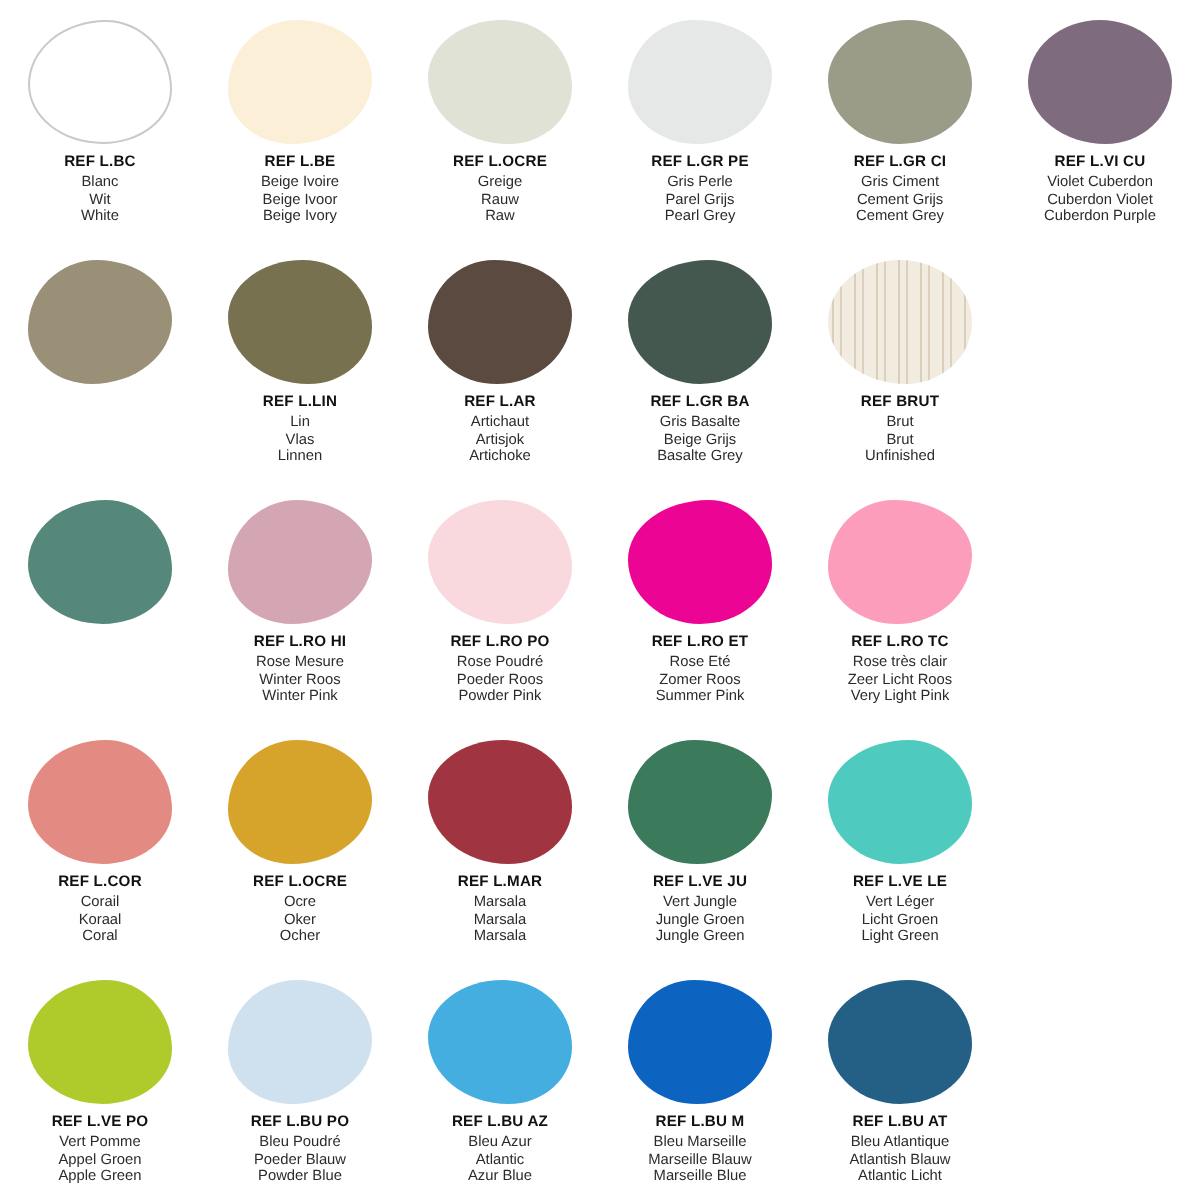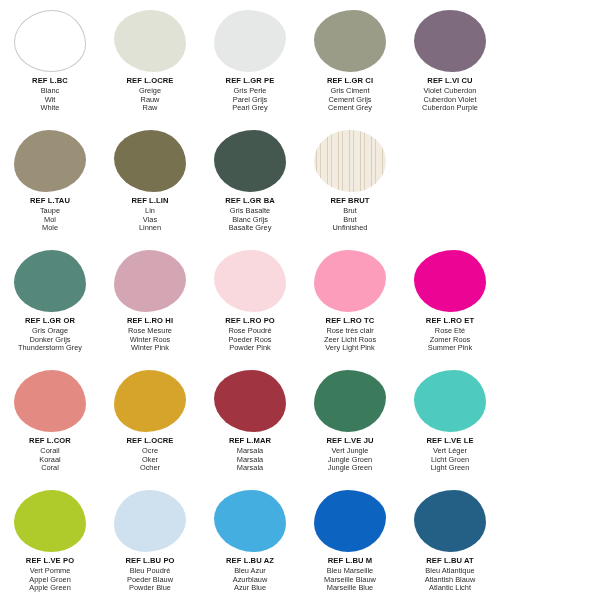--- a/index.html
+++ b/index.html
@@ -128,20 +128,31 @@
         </div>
         <div class="labels">
           <div class="ref">REF L.BC</div>
           <div class="name-line">Blanc</div>
           <div class="name-line">Wit</div>
           <div class="name-line">White</div>
         </div>
       </div>
       <div class="swatch-cell">
         <div class="blob-wrap">
+          <div class="blob" style="background-color: rgb(251, 239, 215); border-radius: 48% 52% 56% 44% / 56% 48% 52% 44%;"></div>
+        </div>
+        <div class="labels">
+          <div class="ref">REF L.BE</div>
+          <div class="name-line">Beige Ivoire</div>
+          <div class="name-line">Beige Ivoor</div>
+          <div class="name-line">Beige Ivory</div>
+        </div>
+      </div>
+      <div class="swatch-cell">
+        <div class="blob-wrap">
           <div class="blob" style="background-color: rgb(225, 226, 214); border-radius: 52% 48% 44% 56% / 46% 54%;"></div>
         </div>
         <div class="labels">
           <div class="ref">REF L.OCRE</div>
           <div class="name-line">Greige</div>
           <div class="name-line">Rauw</div>
           <div class="name-line">Raw</div>
         </div>
       </div>
       <div class="swatch-cell">
@@ -176,72 +187,71 @@
           <div class="name-line">Cuberdon Violet</div>
           <div class="name-line">Cuberdon Purple</div>
         </div>
       </div>
     </div>
     <div class="swatch-row">
       <div class="swatch-cell">
         <div class="blob-wrap">
           <div class="blob" style="background-color: rgb(154, 144, 120); border-radius: 48% 52% 56% 44% / 56% 48% 52% 44%;"></div>
         </div>
-        <div class="labels">
-          <div class="ref">REF L.TAU</div>
-          <div class="name-line">Taupe</div>
-          <div class="name-line">Mol</div>
-          <div class="name-line">Mole</div>
-        </div>
       </div>
       <div class="swatch-cell">
         <div class="blob-wrap">
           <div class="blob" style="background-color: rgb(120, 113, 79); border-radius: 52% 48% 44% 56% / 46% 54%;"></div>
         </div>
         <div class="labels">
           <div class="ref">REF L.LIN</div>
           <div class="name-line">Lin</div>
           <div class="name-line">Vlas</div>
           <div class="name-line">Linnen</div>
         </div>
       </div>
       <div class="swatch-cell">
         <div class="blob-wrap">
+          <div class="blob" style="background-color: rgb(90, 74, 63); border-radius: 46% 54% 52% 48% / 54% 44% 56% 46%;"></div>
+        </div>
+        <div class="labels">
+          <div class="ref">REF L.AR</div>
+          <div class="name-line">Artichaut</div>
+          <div class="name-line">Artisjok</div>
+          <div class="name-line">Artichoke</div>
+        </div>
+      </div>
+      <div class="swatch-cell">
+        <div class="blob-wrap">
           <div class="blob" style="background-color: rgb(68, 88, 79); border-radius: 56% 44% 50% 50% / 48% 52%;"></div>
         </div>
         <div class="labels">
           <div class="ref">REF L.GR BA</div>
           <div class="name-line">Gris Basalte</div>
-          <div class="name-line">Blanc Grijs</div>
+          <div class="name-line">Beige Grijs</div>
           <div class="name-line">Basalte Grey</div>
         </div>
       </div>
       <div class="swatch-cell">
         <div class="blob-wrap">
           <div class="blob wood" style="border-radius: 50% 50% 46% 54% / 50%;"></div>
         </div>
         <div class="labels">
           <div class="ref">REF BRUT</div>
           <div class="name-line">Brut</div>
           <div class="name-line">Brut</div>
           <div class="name-line">Unfinished</div>
         </div>
       </div>
     </div>
     <div class="swatch-row">
       <div class="swatch-cell">
         <div class="blob-wrap">
           <div class="blob" style="background-color: rgb(85, 135, 122); border-radius: 54% 46% 48% 52% / 52% 56% 44% 48%;"></div>
         </div>
-        <div class="labels">
-          <div class="ref">REF L.GR OR</div>
-          <div class="name-line">Gris Orage</div>
-          <div class="name-line">Donker Grijs</div>
-          <div class="name-line">Thunderstorm Grey</div>
-        </div>
       </div>
       <div class="swatch-cell">
         <div class="blob-wrap">
           <div class="blob" style="background-color: rgb(212, 166, 180); border-radius: 48% 52% 56% 44% / 56% 48% 52% 44%;"></div>
         </div>
         <div class="labels">
           <div class="ref">REF L.RO HI</div>
           <div class="name-line">Rose Mesure</div>
           <div class="name-line">Winter Roos</div>
           <div class="name-line">Winter Pink</div>
@@ -253,40 +263,40 @@
         </div>
         <div class="labels">
           <div class="ref">REF L.RO PO</div>
           <div class="name-line">Rose Poudré</div>
           <div class="name-line">Poeder Roos</div>
           <div class="name-line">Powder Pink</div>
         </div>
       </div>
       <div class="swatch-cell">
         <div class="blob-wrap">
+          <div class="blob" style="background-color: rgb(236, 4, 148); border-radius: 56% 44% 50% 50% / 48% 52%;"></div>
+        </div>
+        <div class="labels">
+          <div class="ref">REF L.RO ET</div>
+          <div class="name-line">Rose Eté</div>
+          <div class="name-line">Zomer Roos</div>
+          <div class="name-line">Summer Pink</div>
+        </div>
+      </div>
+      <div class="swatch-cell">
+        <div class="blob-wrap">
           <div class="blob" style="background-color: rgb(251, 157, 187); border-radius: 46% 54% 52% 48% / 54% 44% 56% 46%;"></div>
         </div>
         <div class="labels">
           <div class="ref">REF L.RO TC</div>
           <div class="name-line">Rose très clair</div>
           <div class="name-line">Zeer Licht Roos</div>
           <div class="name-line">Very Light Pink</div>
         </div>
       </div>
-      <div class="swatch-cell">
-        <div class="blob-wrap">
-          <div class="blob" style="background-color: rgb(236, 4, 148); border-radius: 56% 44% 50% 50% / 48% 52%;"></div>
-        </div>
-        <div class="labels">
-          <div class="ref">REF L.RO ET</div>
-          <div class="name-line">Rose Eté</div>
-          <div class="name-line">Zomer Roos</div>
-          <div class="name-line">Summer Pink</div>
-        </div>
-      </div>
     </div>
     <div class="swatch-row">
       <div class="swatch-cell">
         <div class="blob-wrap">
           <div class="blob" style="background-color: rgb(227, 138, 130); border-radius: 54% 46% 48% 52% / 52% 56% 44% 48%;"></div>
         </div>
         <div class="labels">
           <div class="ref">REF L.COR</div>
           <div class="name-line">Corail</div>
           <div class="name-line">Koraal</div>
@@ -367,21 +377,21 @@
           <div class="name-line">Powder Blue</div>
         </div>
       </div>
       <div class="swatch-cell">
         <div class="blob-wrap">
           <div class="blob" style="background-color: rgb(69, 174, 224); border-radius: 52% 48% 44% 56% / 46% 54%;"></div>
         </div>
         <div class="labels">
           <div class="ref">REF L.BU AZ</div>
           <div class="name-line">Bleu Azur</div>
-          <div class="name-line">Azurblauw</div>
+          <div class="name-line">Atlantic</div>
           <div class="name-line">Azur Blue</div>
         </div>
       </div>
       <div class="swatch-cell">
         <div class="blob-wrap">
           <div class="blob" style="background-color: rgb(13, 99, 192); border-radius: 46% 54% 52% 48% / 54% 44% 56% 46%;"></div>
         </div>
         <div class="labels">
           <div class="ref">REF L.BU M</div>
           <div class="name-line">Bleu Marseille</div>

